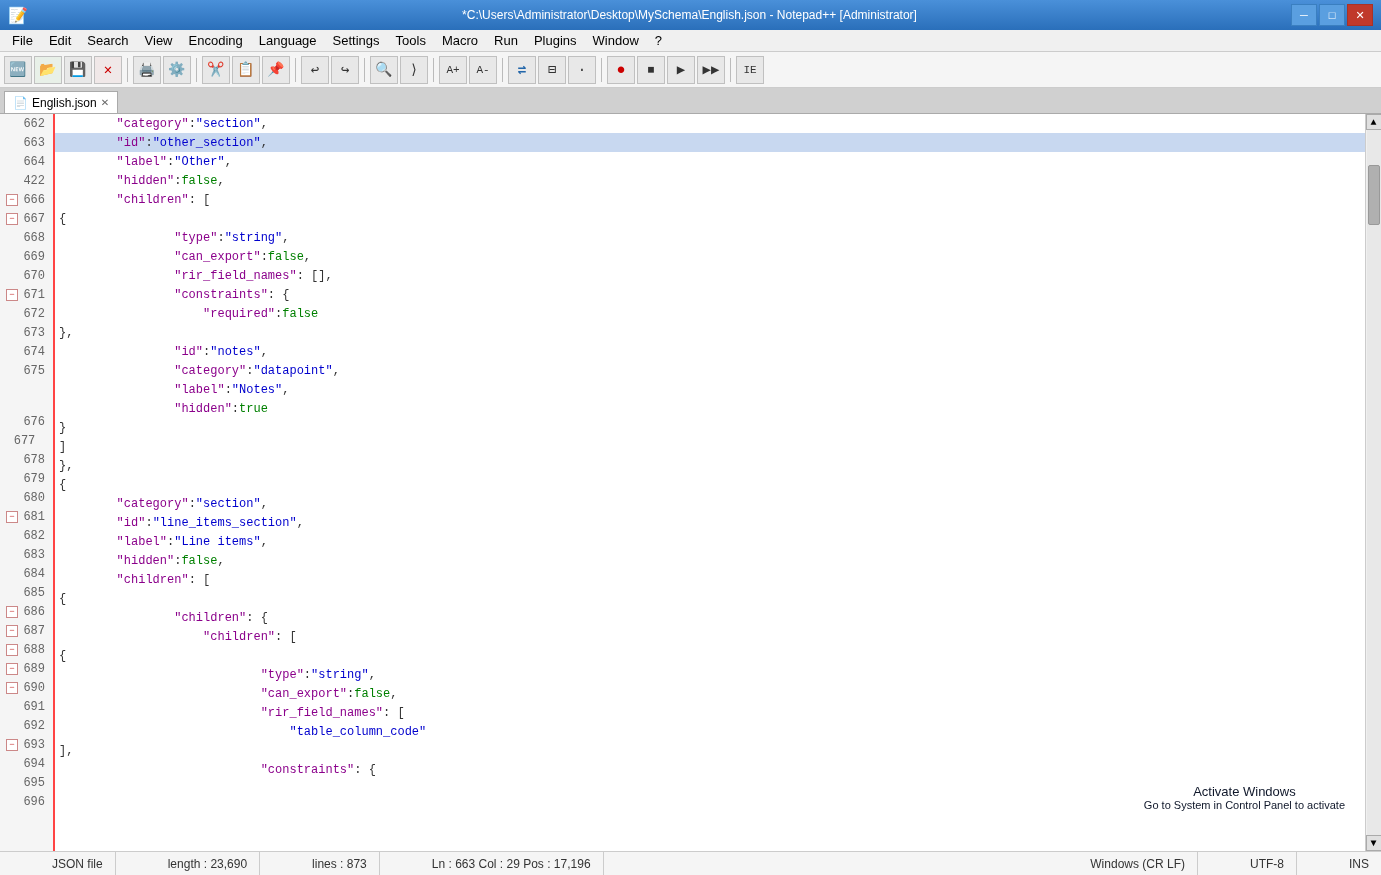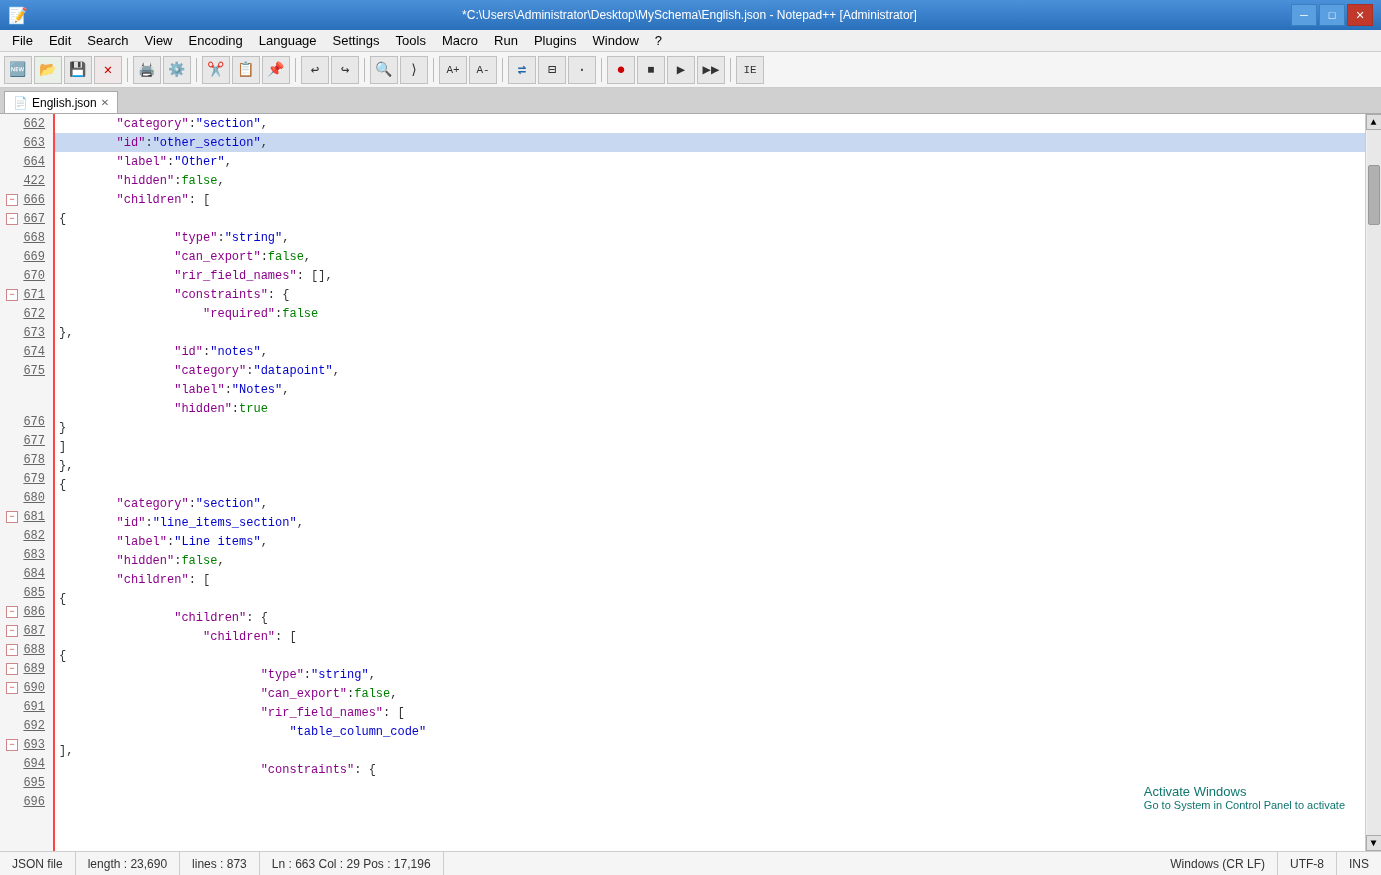--- a/index.html
+++ b/index.html
@@ -103,21 +103,20 @@
     #line-numbers {
       background: #f5f5f5;
       border-right: 2px solid #ff4444;
       min-width: 55px;
       padding: 0 4px;
       text-align: right;
       color: #666;
       font-size: 12px;
       overflow: hidden;
       user-select: none;
-      text-decoration: underline;
     }
     .line-num {
       height: 19px;
       display: flex;
       align-items: center;
       justify-content: flex-end;
       padding-right: 4px;
       font-family: 'Courier New', monospace;
       font-size: 12px;
     }
@@ -205,32 +204,33 @@
       font-family: 'Segoe UI', Arial, sans-serif;
       font-size: 12px;
       color: #333;
     }
     .status-seg {
       padding: 0 12px;
       border-right: 1px solid #ccc;
       height: 100%;
       display: flex;
       align-items: center;
+      margin-left: 40px;
     }
     .status-seg:last-child { border-right: none; }
 
     
     .watermark {
       position: absolute;
       bottom: 40px;
       right: 20px;
-      color: #0f766e;
+      color: #0f172a;
       font-family: 'Segoe UI', Arial, sans-serif;
       font-size: 13px;
-      text-align: left;
+      text-align: center;
       pointer-events: none;
     }
   </style>
 </head>
 <body>
 
 <div id="title-bar">
   <div style="width:80px; display:flex; align-items:center;">
     <span style="font-size:16px;">📝</span>
   </div>
@@ -346,21 +346,21 @@
       </div>
       <div class="line-num" style="position: relative;">
         <span>674</span>
       </div>
       <div class="line-num" style="position: relative;">
         <span>675</span>
       </div>
       <div class="line-num" style="position: relative; margin-top: 32px;">
         <span>676</span>
       </div>
-      <div class="line-num" style="position: relative;">
+      <div class="line-num" style="position: relative; justify-content: center;">
         <span>677</span>
       </div>
       <div class="line-num" style="position: relative;">
         <span>678</span>
       </div>
       <div class="line-num" style="position: relative;">
         <span>679</span>
       </div>
       <div class="line-num" style="position: relative;">
         <span>680</span>

